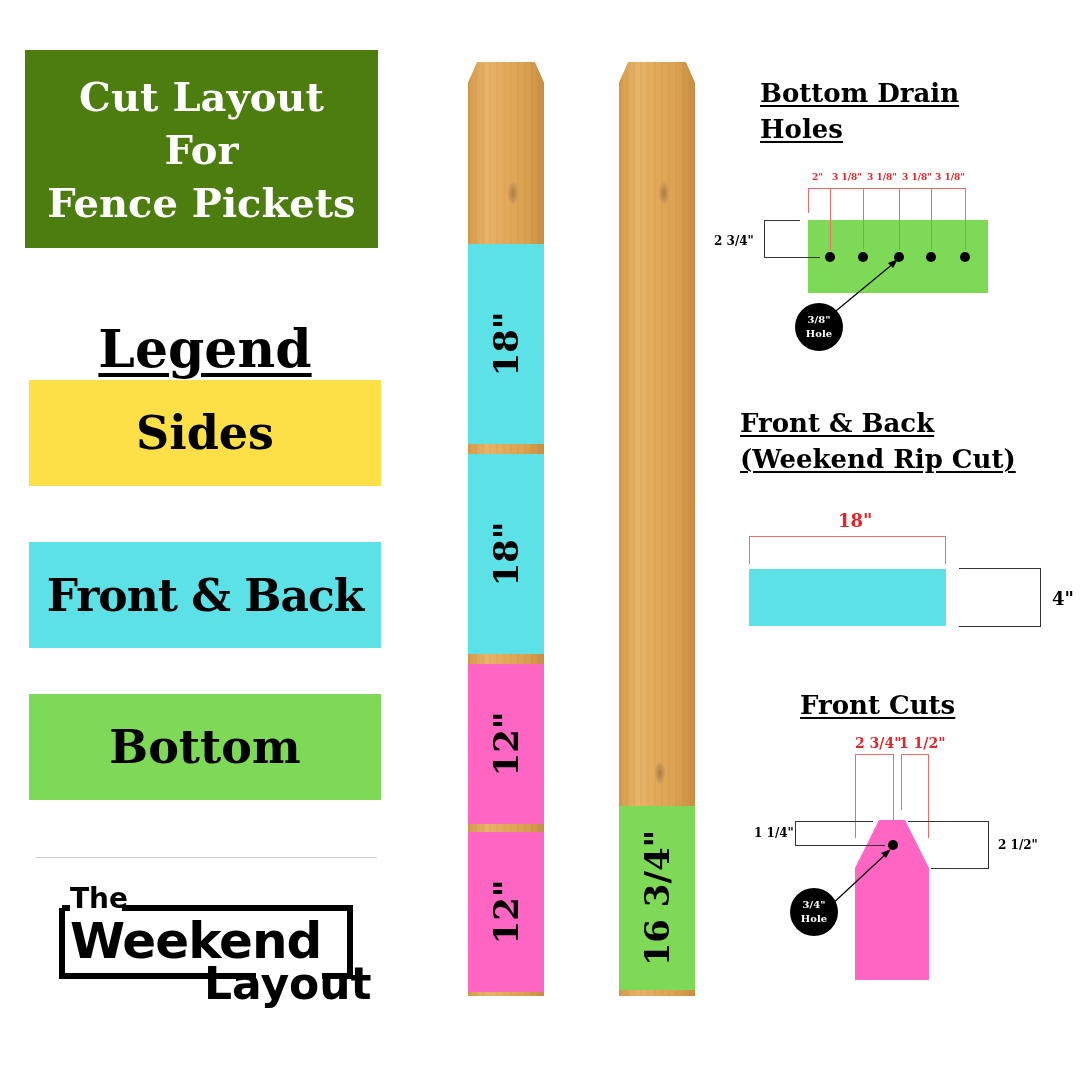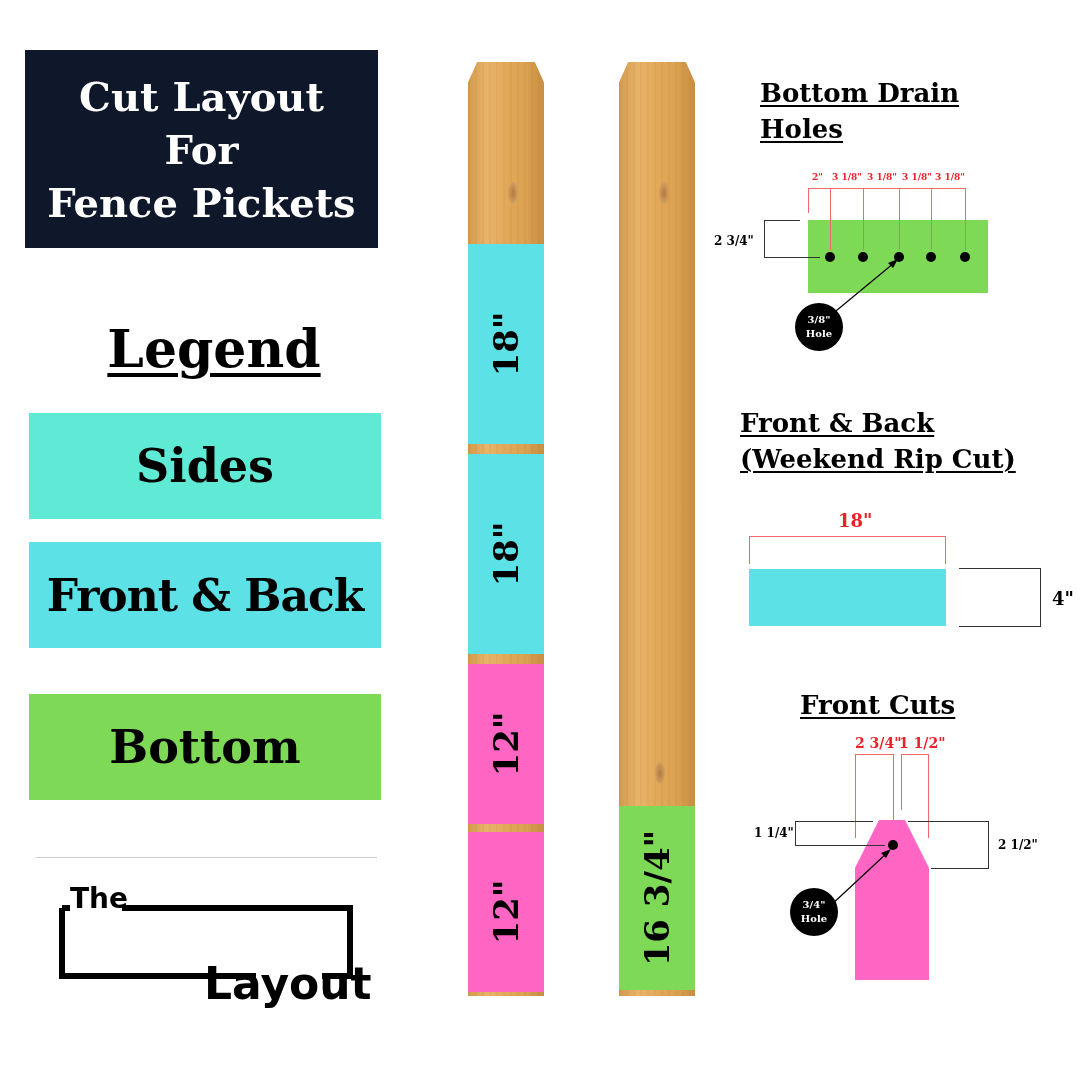--- a/index.html
+++ b/index.html
@@ -1,21 +1,21 @@
 <!DOCTYPE html>
 <html><head>
 <meta charset="utf-8">
 <style>
   html, body { margin:0; padding:0; background:#fff; }
   body { width:1080px; height:1080px; position:relative; overflow:hidden; font-family:"DejaVu Serif", serif; }
   .abs { position:absolute; }
-  .title-box { left:25px; top:50px; width:353px; height:198px; background:#0f172a; color:#fff;
+  .title-box { left:25px; top:50px; width:353px; height:198px; background:#4d7c0f; color:#fff;
     display:flex; flex-direction:column; align-items:center; justify-content:center;
     font-family:"DejaVu Serif", serif; font-weight:bold; font-size:40px; line-height:53px; text-align:center; }
-  .legend-title { left:34px; top:318px; width:360px; text-align:center; font-weight:bold; font-size:52px; text-decoration:underline; text-decoration-thickness:4px; text-underline-offset:6px; }
+  .legend-title { left:25px; top:318px; width:360px; text-align:center; font-weight:bold; font-size:52px; text-decoration:underline; text-decoration-thickness:4px; text-underline-offset:6px; }
   .legend-item { left:29px; width:352px; height:106px; display:flex; align-items:center; justify-content:center;
     font-weight:bold; font-size:46px; color:#000; white-space:nowrap; }
   .legend-item.fb { font-size:44px; letter-spacing:-1px; }
   .divider { left:36px; top:857px; width:341px; height:1px; background:#ccc; }
   .logo { left:58px; top:880px; width:300px; height:130px; }
 
   .picket { width:76px; height:934px; background:linear-gradient(90deg,#d49a4c 0%,#e8b46a 25%,#e3a95a 50%,#dba251 75%,#c98e42 100%);
     clip-path:polygon(12% 0,88% 0,100% 2.2%,100% 100%,0 100%,0 2.2%); }
   .grain { position:absolute; inset:0; background:repeating-linear-gradient(90deg, rgba(160,100,30,0.08) 0 2px, transparent 2px 7px); }
   .knot { position:absolute; width:10px; height:22px; border-radius:50%; background:radial-gradient(#b07a3c,#d4a060 70%); }
@@ -33,32 +33,33 @@
 </head>
 <body>
 
 <div class="abs title-box">
   <div>Cut Layout</div>
   <div>For</div>
   <div>Fence Pickets</div>
 </div>
 
 <div class="abs legend-title">Legend</div>
-<div class="abs legend-item" style="top:413px;background:#5eead4;">Sides</div>
+<div class="abs legend-item" style="top:380px;background:#fde047;">Sides</div>
 <div class="abs legend-item fb" style="top:542px;background:#5ce1e6;">Front &amp; Back</div>
 <div class="abs legend-item" style="top:694px;background:#7ed957;">Bottom</div>
 
 <div class="abs divider"></div>
 
 <div class="abs logo">
   <svg width="300" height="130" viewBox="0 0 300 130">
     <path d="M4 28 H12 M4 28 V96 H198" stroke="#000" stroke-width="6" fill="none"></path>
     <path d="M64 28 H292 V96 H264" stroke="#000" stroke-width="6" fill="none"></path>
   </svg>
   <div class="abs" style="left:12px;top:2px;font-family:'DejaVu Sans',sans-serif;font-weight:bold;font-size:28px;">The</div>
+  <div class="abs" style="left:12px;top:32px;font-family:'DejaVu Sans',sans-serif;font-weight:bold;font-size:50px;letter-spacing:-1px;line-height:58px;">Weekend</div>
   <div class="abs" style="left:146px;top:80px;font-family:'DejaVu Sans',sans-serif;font-weight:bold;font-size:44px;line-height:48px;">Layout</div>
 </div>
 
 <div class="abs picket" style="left:468px;top:62px;">
   <div class="grain"></div>
   <div class="knot" style="left:40px;top:120px;"></div>
   <div class="seg" style="top:182px;height:200px;background:#5ce1e6;">
       <span>18"</span>
     </div>
   <div class="seg" style="top:392px;height:200px;background:#5ce1e6;">

